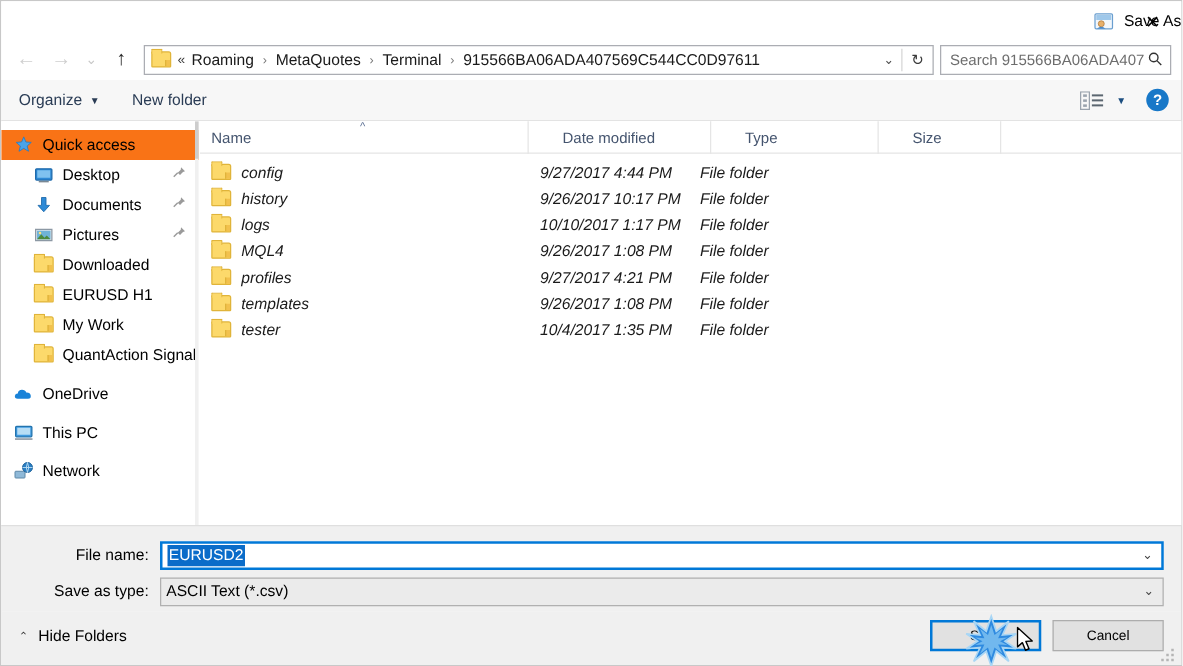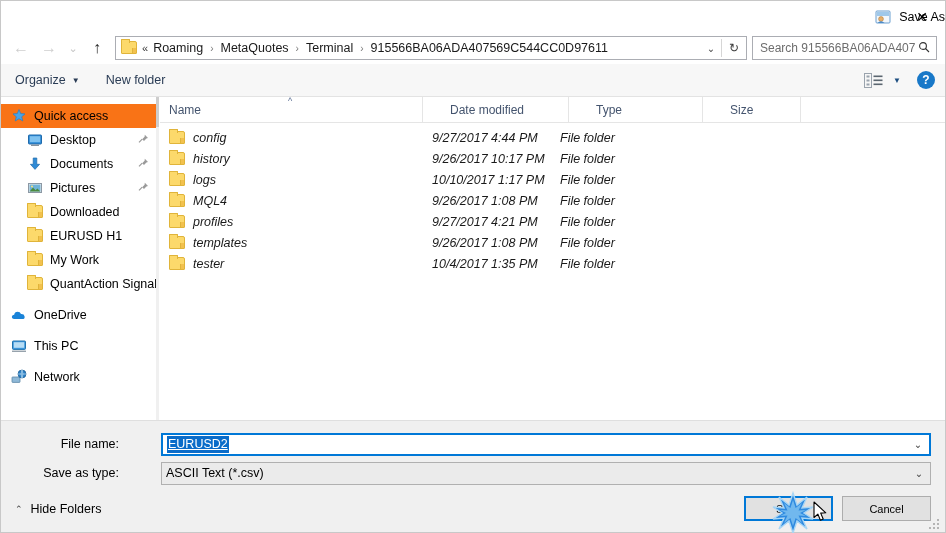--- a/index.html
+++ b/index.html
@@ -170,30 +170,30 @@
     border-left: 1px solid #e0b43a;
   }
 
   
   #form-area {
     background: #f0f0f0;
     border-top: 1px solid #dfdfdf;
     padding: 10px 14px 0 14px;
     min-height: 0;
   }
-  .form-row { display: flex; align-items: center; height: 26px; margin-bottom: 3px; gap: 33px; }
+  .form-row { display: flex; align-items: center; height: 26px; margin-bottom: 3px; }
   .form-label { width: 113px; text-align: right; padding-right: 9px; font-size: 12.5px; color: #000; }
   .combo {
     flex: 1; height: 23px; display: flex; align-items: center;
     border: 1px solid #abadb3; background: #fff; padding-left: 4px;
   }
   .combo.focused { border: 2px solid #0078d7; }
   .combo.readonly { background: #ebebeb; border: 1px solid #b0b0b0; }
   .combo-text { flex: 1; font-size: 12.5px; color: #000; }
-  .combo-text .sel { background: #0a6cc9; color: #fff; padding: 1px 1px 2px 1px; text-decoration: underline; }
+  .combo-text .sel { background: #0a6cc9; color: #fff; padding: 1px 1px 2px 1px; }
   .combo-caret { width: 22px; text-align: center; font-size: 10px; color: #444; }
 
   
   #bottombar {
     height: 43px; min-height: 43px;
     background: #f0f0f0;
     display: flex; align-items: center;
     padding: 0 14px 4px 14px; position: relative;
   }
   #hide-folders { display: flex; align-items: center; font-size: 12.5px; color: #000; }

